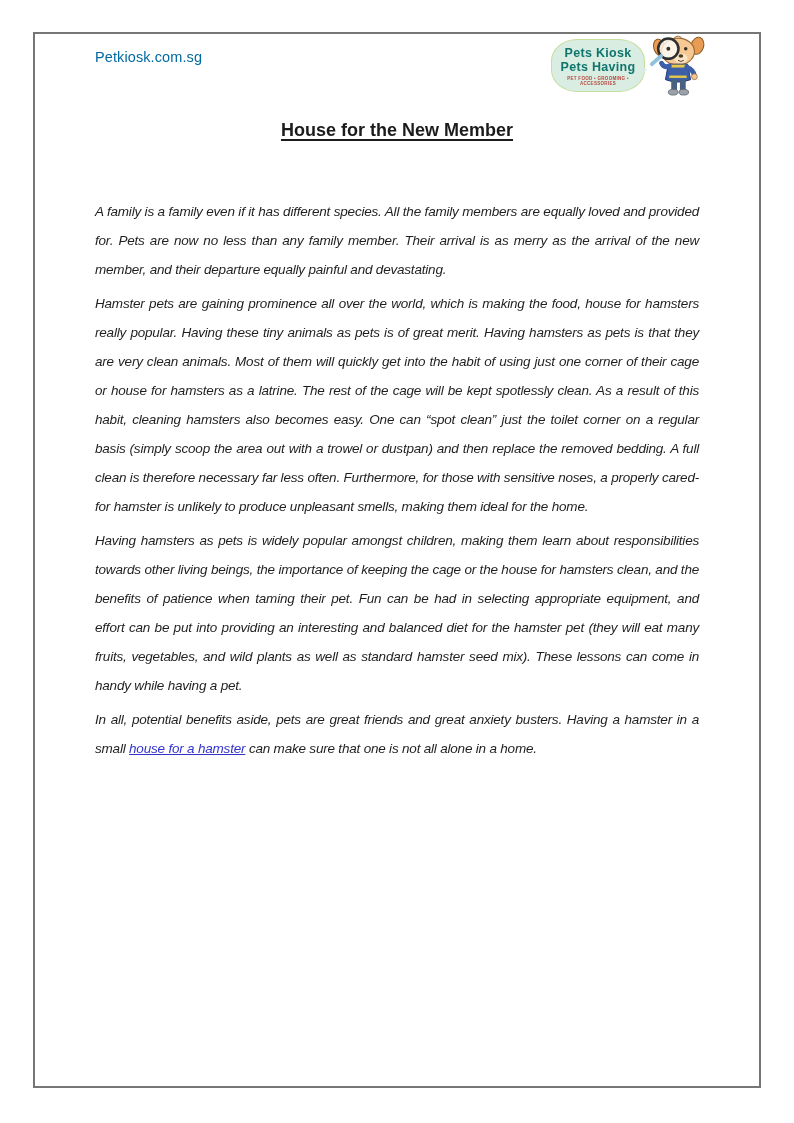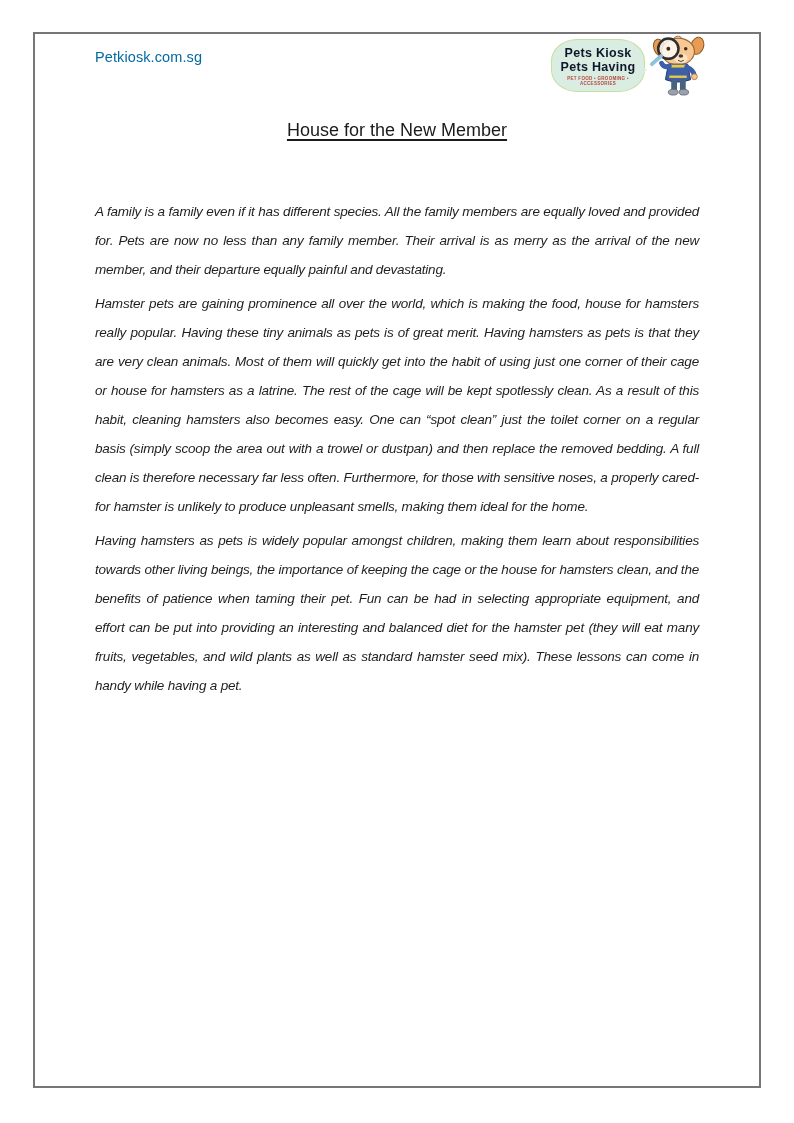--- a/index.html
+++ b/index.html
@@ -46,39 +46,39 @@
     content: "";
     position: absolute;
     right: -9px; top: 24px;
     border: 6px solid transparent;
     border-left: 8px solid #d9ede2;
   }
   .brand-line {
     font-size: 12.5px;
     line-height: 13.5px;
     font-weight: 700;
-    color: #0f172a;
+    color: #0f766e;
     letter-spacing: 0.3px;
   }
   .logo-tagline {
     margin-top: 2px;
     font-size: 4.5px;
     letter-spacing: 0.3px;
     color: #b5463c;
     font-weight: 700;
   }
   .dog { position: absolute; right: 0; top: 0; }
   .doc-title {
     position: absolute;
     left: 95px; top: 120px;
     width: 604px;
     margin: 0;
     text-align: center;
     font-size: 18px;
-    font-weight: 400;
+    font-weight: 700;
     color: #1b1b1b;
     text-decoration: underline;
     text-decoration-thickness: 2px;
     text-underline-offset: 3px;
   }
   .bodytext {
     position: absolute;
     left: 95px; top: 197px;
     width: 604px;
     font-size: 13.5px;
@@ -134,15 +134,16 @@
       <ellipse cx="36" cy="60" rx="5" ry="3" fill="#9aa1ab" stroke="#5d646e" stroke-width="0.8"></ellipse>
     </svg>
   </div>
 
   <h1 class="doc-title">House for the New Member</h1>
 
   <div class="bodytext">
     <p>A family is a family even if it has different species. All the family members are equally loved and provided for. Pets are now no less than any family member. Their arrival is as merry as the arrival of the new member, and their departure equally painful and devastating.</p>
     <p>Hamster pets are gaining prominence all over the world, which is making the food, house for hamsters really popular. Having these tiny animals as pets is of great merit. Having hamsters as pets is that they are very clean animals. Most of them will quickly get into the habit of using just one corner of their cage or house for hamsters as a latrine. The rest of the cage will be kept spotlessly clean. As a result of this habit, cleaning hamsters also becomes easy. One can “spot clean” just the toilet corner on a regular basis (simply scoop the area out with a trowel or dustpan) and then replace the removed bedding. A full clean is therefore necessary far less often. Furthermore, for those with sensitive noses, a properly cared-for hamster is unlikely to produce unpleasant smells, making them ideal for the home.</p>
     <p>Having hamsters as pets is widely popular amongst children, making them learn about responsibilities towards other living beings, the importance of keeping the cage or the house for hamsters clean, and the benefits of patience when taming their pet. Fun can be had in selecting appropriate equipment, and effort can be put into providing an interesting and balanced diet for the hamster pet (they will eat many fruits, vegetables, and wild plants as well as standard hamster seed mix). These lessons can come in handy while having a pet.</p>
+    <p><span>In all, potential benefits aside, pets are great friends and great anxiety busters. Having a hamster in a small </span><a href="#" class="doclink">house for a hamster</a><span> can make sure that one is not all alone in a home.</span></p>
   </div>
 
 </div>
 
 </body></html>

